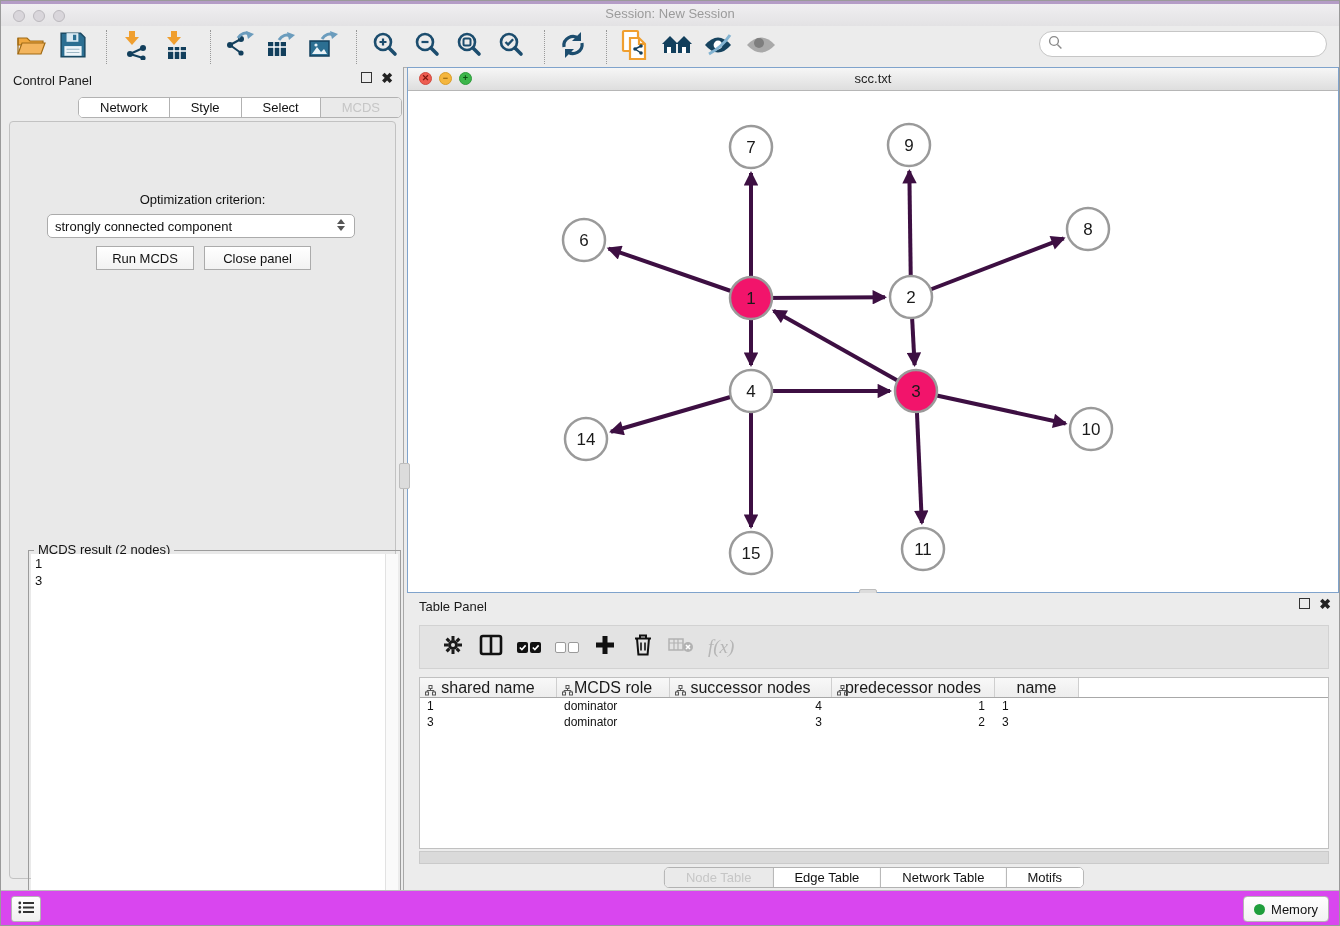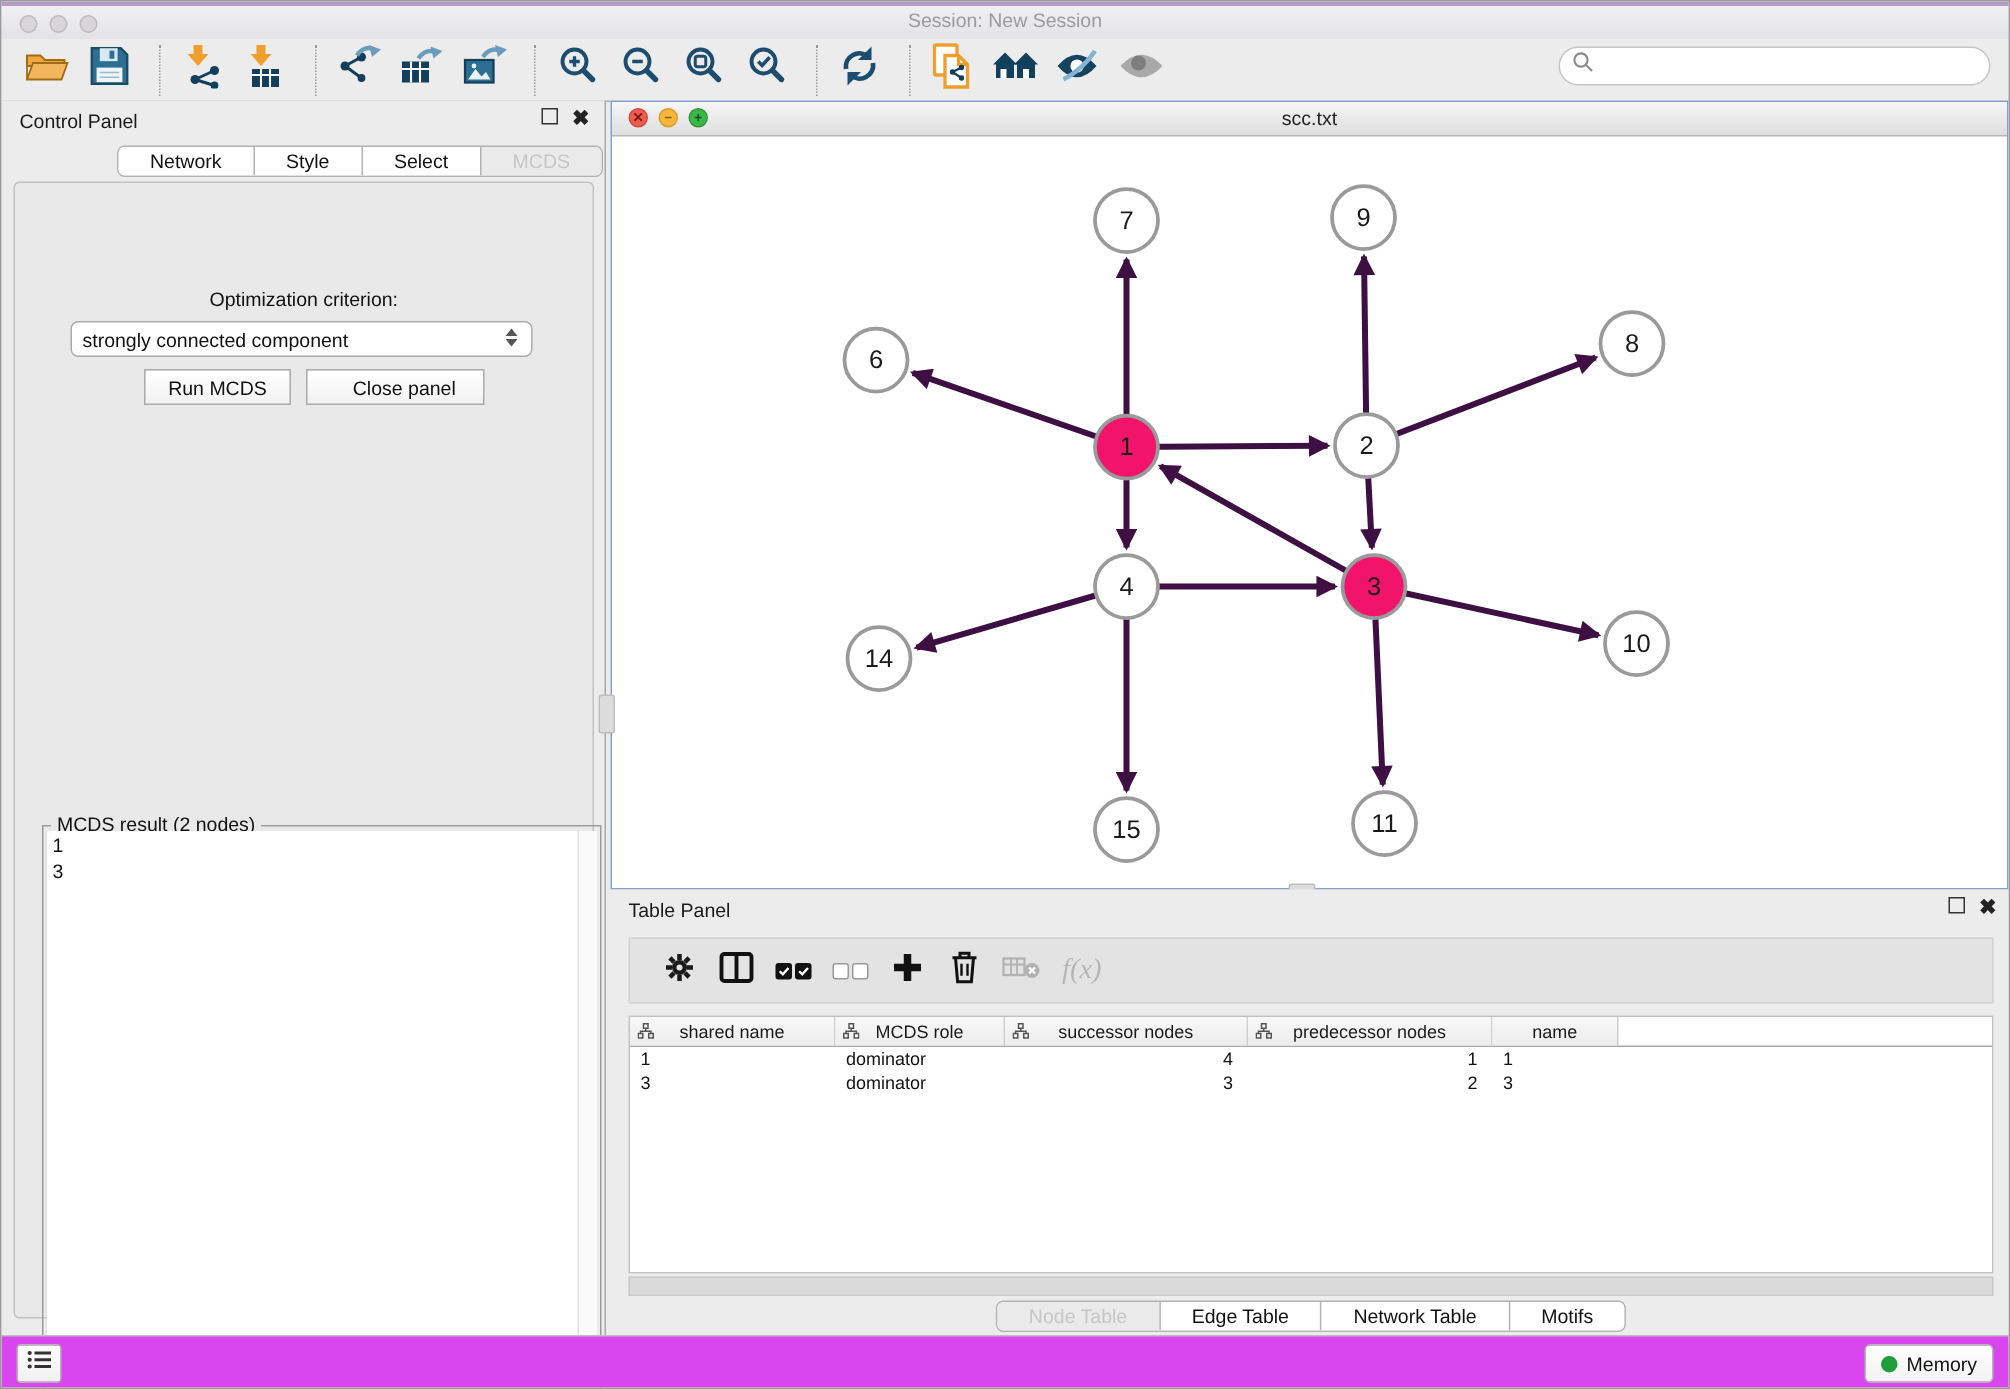--- a/index.html
+++ b/index.html
@@ -44,21 +44,21 @@
   .opt-label{position:absolute;left:0;right:0;top:70px;text-align:center;font-size:13px;color:#111;}
   .dropdown{position:absolute;left:37px;top:92px;width:308px;height:24px;background:#fff;border:1px solid #ababab;
     border-radius:5px;font-size:13px;color:#111;display:flex;align-items:center;padding-left:7px;box-sizing:border-box;}
   .dd-arrows{position:absolute;right:9px;top:4px;display:flex;flex-direction:column;gap:2px;}
   .dd-up{width:0;height:0;border-left:4px solid transparent;border-right:4px solid transparent;border-bottom:5px solid #555;}
   .dd-dn{width:0;height:0;border-left:4px solid transparent;border-right:4px solid transparent;border-top:5px solid #555;}
   .cp-btn{position:absolute;top:124px;height:22px;background:linear-gradient(#ffffff,#f2f2f2);
     border:1px solid #ababab;border-radius:0;font-size:13px;color:#111;
     display:flex;align-items:center;justify-content:center;font-family:"Liberation Sans",sans-serif;}
   .run-btn{left:86px;width:96px;}
-  .closep-btn{left:194px;width:105px;padding-left:12px;}
+  .closep-btn{left:194px;width:105px;}
 
   .result-group{position:absolute;left:18px;top:428px;width:371px;height:375px;border:1px solid #9c9c9c;}
   .result-legend{position:absolute;left:5px;top:-9px;background:#e9e9e9;padding:0 4px;font-size:13px;color:#111;}
   .result-text{position:absolute;left:2px;top:3px;right:14px;bottom:2px;background:#fff;
     font-size:13px;line-height:17px;color:#111;padding:1px 4px;white-space:pre;overflow:hidden;}
   .result-scroll{position:absolute;top:3px;right:2px;bottom:2px;width:12px;background:#fafafa;border-left:1px solid #e2e2e2;}
   .result-white{position:absolute;left:2px;top:3px;right:2px;bottom:2px;background:#fff;border:1px solid #8e8e8e;}
 
   
   .net-window{position:absolute;left:406px;top:66px;width:932px;height:526px;background:#fff;
@@ -84,21 +84,21 @@
   .tp-ic{width:34px;height:30px;display:flex;align-items:center;justify-content:center;margin-right:4px;}
   .fx{font-family:Liberation Serif, serif;font-style:italic;font-size:19px;color:#b6b6b6;margin-left:6px;}
   .checkpair{display:flex;gap:2px;}
   .cb-on{width:11px;height:11px;background:#111;border-radius:2px;display:flex;align-items:center;justify-content:center;}
   .cb-off{width:11px;height:11px;background:#fff;border:1.4px solid #9a9a9a;border-radius:2px;box-sizing:border-box;}
 
   .tp-table{position:absolute;left:12px;right:12px;top:84px;height:172px;background:#fff;border:1px solid #c0c0c0;box-sizing:border-box;}
   .thead{display:flex;height:19px;border-bottom:1px solid #a8a8a8;background:#fff;}
   .th{position:relative;box-sizing:border-box;background:linear-gradient(#f8f8f8,#ededed);
     border-right:1px solid #cfcfcf;display:flex;align-items:center;justify-content:center;
-    font-size:12px;color:#1a1a1a;}
+    font-size:16px;color:#1a1a1a;}
   .sort-ic{position:absolute;left:5px;top:4px;}
   .tr{display:flex;height:16px;align-items:center;}
   .td{box-sizing:border-box;font-size:12px;color:#111;overflow:hidden;white-space:nowrap;}
   .td-left{text-align:left;padding-left:7px;}
   .td-right{text-align:right;padding-right:10px;}
 
   .tp-scroll{position:absolute;left:12px;right:12px;top:258px;height:13px;background:#dadada;border:1px solid #cacaca;box-sizing:border-box;}
   .tp-tabs{left:50%;transform:translateX(-50%);top:274px;}
 
   

